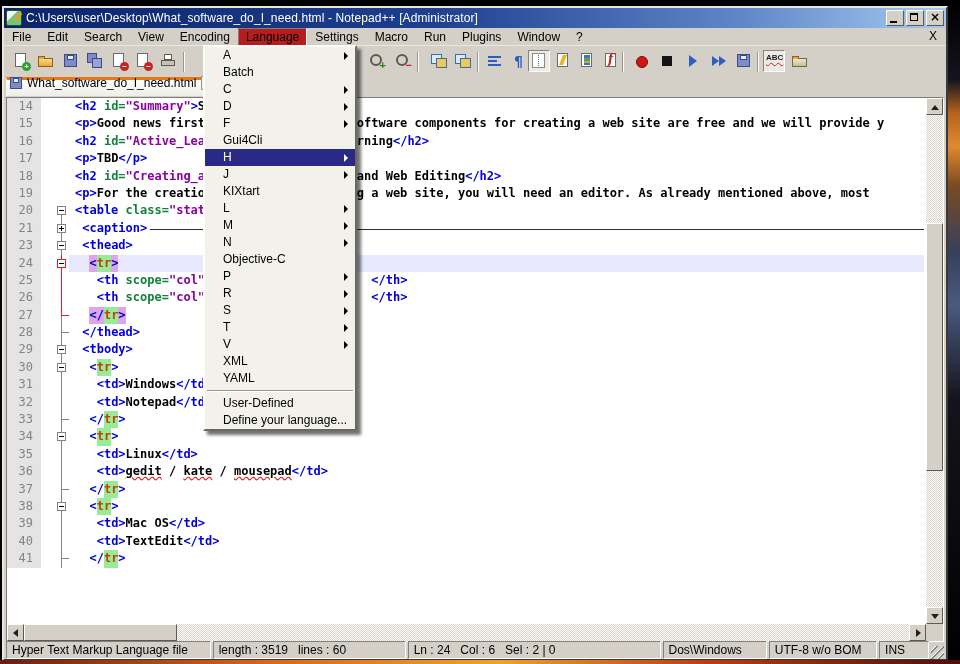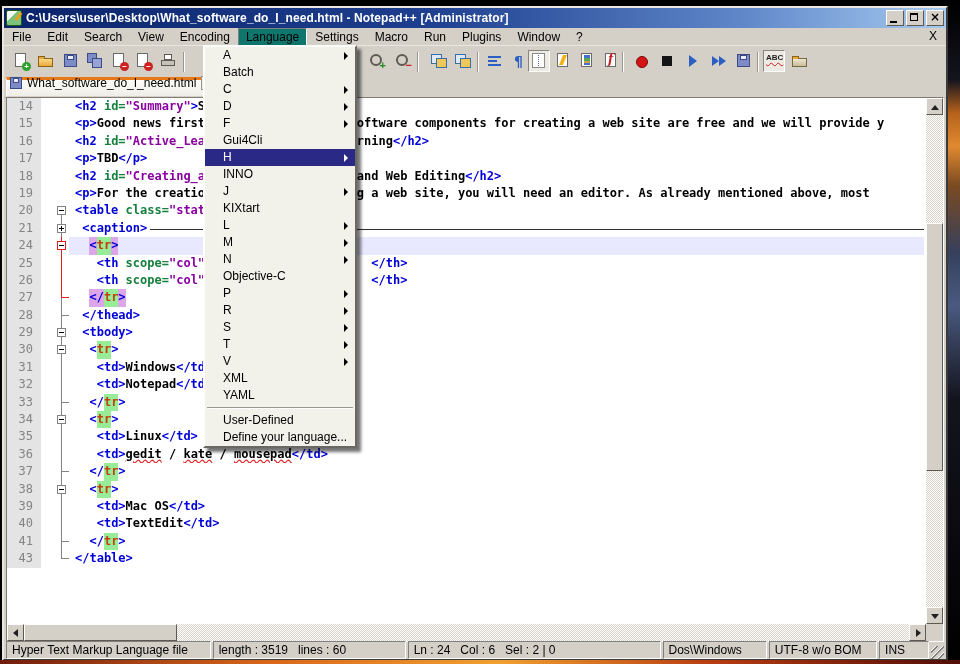--- a/index.html
+++ b/index.html
@@ -7,34 +7,34 @@
   
   .desk-right{position:absolute;right:0;top:0;width:12px;height:664px;
     background:linear-gradient(180deg,#000 0%,#14141e 12%,#b5621c 17%,#e08a30 22%,#7a4a22 28%,#36405c 38%,#4a5a80 46%,#14141e 60%,#000 100%)}
   .desk-bottom{position:absolute;left:0;bottom:0;width:960px;height:4px;
     background:linear-gradient(90deg,#701c0c,#d9661a 28%,#f0a030 52%,#b83c10 74%,#500c06)}
   
   #win{position:absolute;left:2px;top:6px;width:946px;height:655px;box-sizing:border-box;
     background:#D4D0C8;border:2px solid;border-color:#EAE6DE #3A3A3A #3A3A3A #EAE6DE}
   
   .titlebar{position:absolute;left:0;top:0;right:0;height:20px;display:flex;align-items:center;
-    background:linear-gradient(90deg,#0A246A 0%,#1E3F8F 45%,#5E86C8 78%,#A6CAF0 100%);color:#fff;font-weight:bold;overflow:hidden}
+    background:linear-gradient(90deg,#0A246A 0%,#1E3F8F 45%,#5E86C8 78%,#A6CAF0 100%);color:#fff;font-weight:normal;overflow:hidden}
   .npp-icon{width:14px;height:14px;margin:0 4px 0 2px;flex:none;border:1px solid #1E5A1E;border-radius:2px;
     background:linear-gradient(135deg,#F4FBF0 0 38%,#7CC27C 38% 100%);position:relative}
   .npp-icon::after{content:"";position:absolute;right:1px;top:1px;width:3px;height:9px;background:#E8A020;transform:rotate(35deg)}
   .titletext{white-space:nowrap;letter-spacing:.1px}
   .winbtns{margin-left:auto;display:flex;margin-right:2px}
   .wbtn{width:16px;height:14px;background:#D4D0C8;border:1px solid;border-color:#FDFDFB #5E5A52 #5E5A52 #FDFDFB;margin-left:2px;position:relative}
   .wbtn.bmin::before{content:"";position:absolute;left:3px;bottom:2px;width:7px;height:2px;background:#000}
   .wbtn.bmax::before{content:"";position:absolute;left:3px;top:2px;width:8px;height:8px;border:1px solid #000;border-top-width:2px;box-sizing:border-box}
   .wbtn.bclose::before{content:"×";position:absolute;left:0;right:0;top:-1px;text-align:center;color:#000;font:700 12px/14px "DejaVu Sans",sans-serif}
   
   .menubar{position:absolute;left:0;top:20px;right:0;height:17px;background:#D4D0C8;color:#000}
   .mitem{display:inline-block;padding:0 7px;line-height:16px;height:16px;border:1px solid transparent}
-  .mitem.pressed{border-color:#808080 #FDFDFB #FDFDFB #808080;background:#0f766e}
+  .mitem.pressed{border-color:#808080 #FDFDFB #FDFDFB #808080;background:#b91c1c}
   .mdix{position:absolute;right:9px;top:1px;line-height:15px;color:#000}
   
   .toolbar{position:absolute;left:0;top:37px;right:0;height:32px;background:#D4D0C8;border-top:1px solid #EAE6DE}
   .tbtn{position:absolute;top:4px;width:22px;height:22px;border:1px solid transparent;box-sizing:border-box}
   .tbtn.pressed{background:#ECEAE3;border-color:#878680 #FDFDFB #FDFDFB #878680}
   .tsep{position:absolute;top:6px;height:20px;width:0;border-left:1px solid #9A968E;border-right:1px solid #FDFDFB}
   .ico{width:18px;height:18px;margin:1px;position:relative}
   .i-new-file::before,.i-close-file::before,.i-close-all::before,.i-user-language-dialog::before,.i-document-map::before,.i-function-list::before{
     content:"";position:absolute;left:3px;top:1px;width:11px;height:14px;background:#fff;border:1px solid #6A6A6A;box-sizing:border-box}
   .i-new-file::after{content:"+";position:absolute;right:-1px;bottom:-1px;width:9px;height:9px;border-radius:50%;background:#2EA02E;color:#fff;font:700 8px/9px "Liberation Sans",sans-serif;text-align:center}
@@ -280,20 +280,25 @@
         <div class="row">
           <div class="ln">20</div>
           <div class="fold f-m0"></div>
           <div class="txt"><span class="cs-t">&lt;table</span><span class="cs-a"> class=</span><span class="cs-v">"stats"</span><span class="cs-t">&gt;</span></div>
         </div>
         <div class="row">
           <div class="ln">21</div>
           <div class="fold f-p"></div>
           <div class="txt"><span class="cs-p"> </span><span class="cs-t">&lt;caption&gt;</span><div class="cline"></div></div>
         </div>
+        <div class="row">
+          <div class="ln">23</div>
+          <div class="fold f-m"></div>
+          <div class="txt"><span class="cs-p"> </span><span class="cs-t">&lt;thead&gt;</span></div>
+        </div>
         <div class="row cur">
           <div class="ln">24</div>
           <div class="fold f-mr"></div>
           <div class="txt"><span class="cs-p">  </span><span class="cs-tm">&lt;</span><span class="cs-sh">tr</span><span class="cs-tm">&gt;</span></div>
         </div>
         <div class="row">
           <div class="ln">25</div>
           <div class="fold f-vr"></div>
           <div class="txt"><span class="cs-p">   </span><span class="cs-t">&lt;th</span><span class="cs-a"> scope=</span><span class="cs-v">"col"</span><span class="cs-t">&gt;</span><span class="cs-x">Operating system</span><span class="cs-p">      </span><span class="cs-t">&lt;/th&gt;</span></div>
         </div>
@@ -369,25 +374,20 @@
         </div>
         <div class="row">
           <div class="ln">40</div>
           <div class="fold f-v"></div>
           <div class="txt"><span class="cs-p">   </span><span class="cs-t">&lt;td&gt;</span><span class="cs-x">TextEdit</span><span class="cs-t">&lt;/td&gt;</span></div>
         </div>
         <div class="row">
           <div class="ln">41</div>
           <div class="fold f-e"></div>
           <div class="txt"><span class="cs-p">  </span><span class="cs-t">&lt;/</span><span class="cs-sh">tr</span><span class="cs-t">&gt;</span></div>
-        </div>
-        <div class="row">
-          <div class="ln">43</div>
-          <div class="fold f-el"></div>
-          <div class="txt"><span class="cs-t">&lt;/table&gt;</span></div>
         </div>
       </div>
     <div class="vscroll checker">
       <div class="sbtn" style="top:0">
           <div class="arr up"></div>
         </div>
       <div class="sthumb vthumb"></div>
       <div class="sbtn" style="top:509px">
           <div class="arr down"></div>
         </div>
@@ -405,21 +405,20 @@
   </div>
 
   <div class="pmenu" id="langmenu">
       <div class="pitem">A<span class="sub-arrow"></span></div>
       <div class="pitem">Batch</div>
       <div class="pitem">C<span class="sub-arrow"></span></div>
       <div class="pitem">D<span class="sub-arrow"></span></div>
       <div class="pitem">F<span class="sub-arrow"></span></div>
       <div class="pitem">Gui4Cli</div>
       <div class="pitem hl">H<span class="sub-arrow"></span></div>
-      <div class="pitem">INNO</div>
       <div class="pitem">J<span class="sub-arrow"></span></div>
       <div class="pitem">KIXtart</div>
       <div class="pitem">L<span class="sub-arrow"></span></div>
       <div class="pitem">M<span class="sub-arrow"></span></div>
       <div class="pitem">N<span class="sub-arrow"></span></div>
       <div class="pitem">Objective-C</div>
       <div class="pitem">P<span class="sub-arrow"></span></div>
       <div class="pitem">R<span class="sub-arrow"></span></div>
       <div class="pitem">S<span class="sub-arrow"></span></div>
       <div class="pitem">T<span class="sub-arrow"></span></div>

